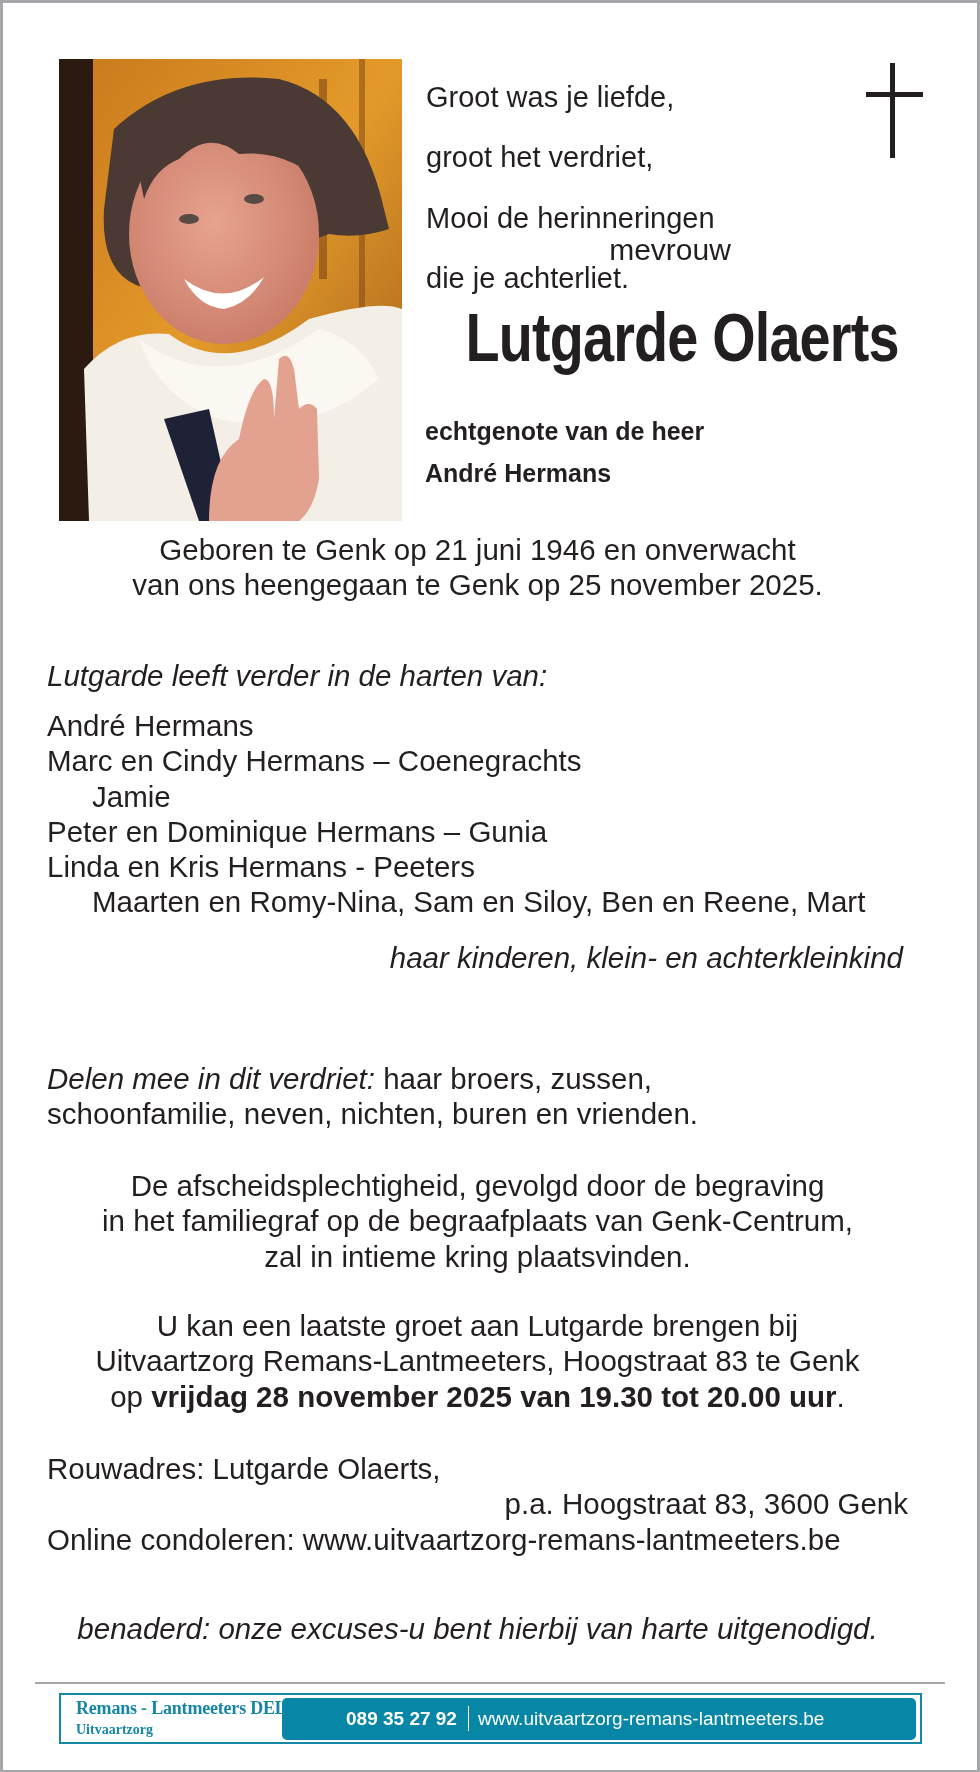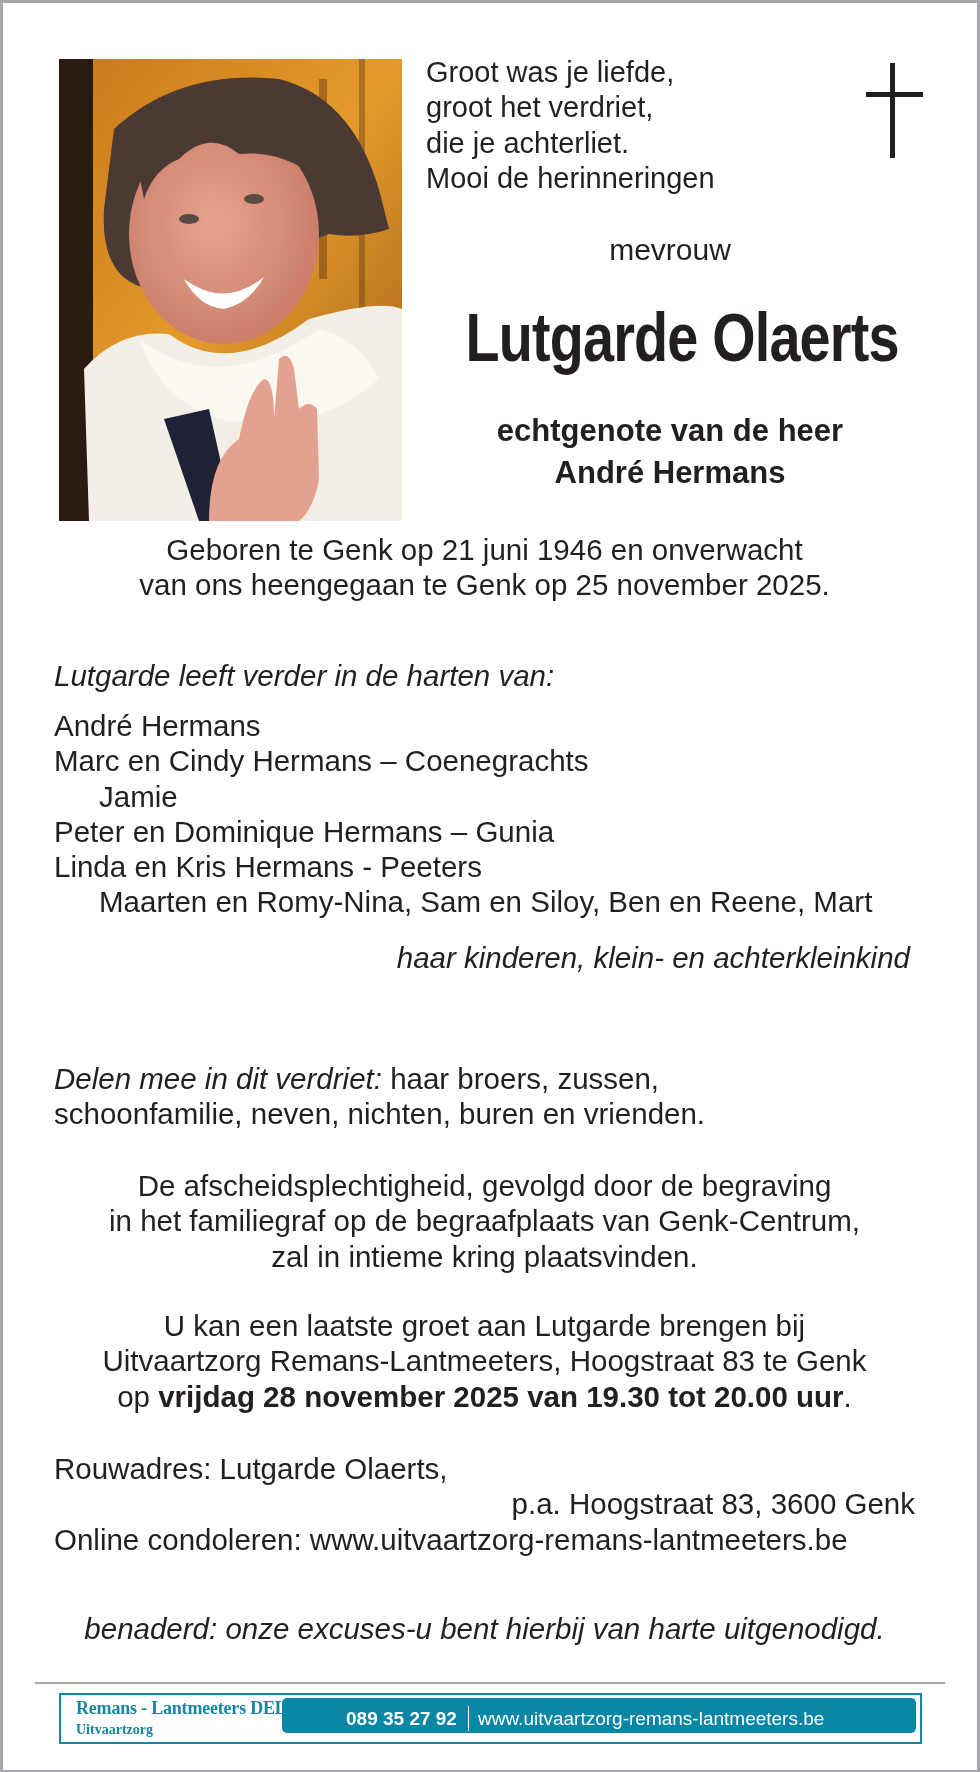--- a/index.html
+++ b/index.html
@@ -4,45 +4,45 @@
 <style>
   html, body { margin: 0; padding: 0; background: #ffffff; }
   body { width: 980px; height: 1772px; position: relative; overflow: hidden;
          font-family: "Liberation Sans", "DejaVu Sans", sans-serif; color: #231f20; }
   .frame { position: absolute; left: 0; top: 0; width: 974px; height: 1767px;
            border: 3px solid #a6a7aa; border-right-width: 4px; background: #fff; }
   .abs { position: absolute; white-space: nowrap; }
   .photo { position: absolute; left: 59px; top: 59px; width: 343px; height: 462px; overflow: hidden; }
   .photo svg { display: block; width: 100%; height: 100%; }
   .poem { position: absolute; left: 426px; top: 55px; font-size: 29px; line-height: 35.3px; }
-  .poem div { white-space: nowrap; }
+  .poem div { white-space: nowrap; margin-top: 25px; }
   .cross { position: absolute; left: 866px; top: 63px; width: 57px; height: 95px; }
   .cross .v { position: absolute; left: 24px; top: 0; width: 5px; height: 95px; background: #231f20; }
   .cross .h { position: absolute; left: 0; top: 29px; width: 57px; height: 5px; background: #231f20; }
   .mevrouw { left: 425px; width: 490px; text-align: center; top: 233px; font-size: 30px; }
   .name { left: 420px; width: 520px; text-align: center; top: 298px; font-size: 68px; font-weight: bold;
           letter-spacing: -1px; transform: scaleX(0.82); transform-origin: 253px 0; }
-  .spouse { left: 425px; width: 490px; text-align: center; top: 410px; font-size: 31px; font-weight: bold;
+  .spouse { left: 425px; width: 490px; text-align: left; top: 410px; font-size: 25px; font-weight: bold;
             line-height: 42px; }
   .spouse div { white-space: nowrap; }
-  .block { position: absolute; left: 54px; width: 861px; font-size: 29.5px; line-height: 35.3px; }
+  .block { position: absolute; left: 47px; width: 861px; font-size: 29.5px; line-height: 35.3px; }
   .block .line { white-space: nowrap; height: 35.3px; }
   .center { text-align: center; }
   .right { text-align: right; }
   .ital { font-style: italic; margin-top: 20px; }
   .indent { padding-left: 45px; }
   .b { font-weight: bold; }
   .sep { position: absolute; left: 35px; top: 1682px; width: 910px; height: 2px; background: #a6a7aa; }
   .footer { position: absolute; left: 59px; top: 1693px; width: 859px; height: 47px;
             border: 2px solid #1586a4; background: #fff; }
   .logo-main { position: absolute; left: 15px; top: 3px; font-family: "Liberation Serif", "DejaVu Serif", serif;
                font-weight: bold; font-size: 18px; color: #1586a4; white-space: nowrap; letter-spacing: -0.2px; }
   .logo-sub { position: absolute; left: 15px; top: 27px; font-family: "Liberation Serif", "DejaVu Serif", serif;
               font-weight: bold; font-size: 14px; color: #1586a4; white-space: nowrap; }
-  .pill { position: absolute; left: 221px; top: 3px; width: 634px; height: 35px; background: #0786a5;
+  .pill { position: absolute; left: 221px; top: 3px; width: 634px; height: 42px; background: #0786a5;
           border-radius: 5px; color: #fff; font-size: 19px; line-height: 41px; white-space: nowrap; }
   .pill .phone { position: absolute; left: 64px; font-weight: bold; }
   .pill .pipe { position: absolute; left: 186px; top: 8px; width: 1px; height: 25px; background: #ffffff; }
   .pill .url { position: absolute; left: 196px; }
 </style>
 </head>
 <body>
 
 <div class="frame"></div>
 
@@ -72,22 +72,22 @@
     <path d="M30 462 L25 310 Q60 270 110 275 Q170 320 250 260 Q320 240 343 250 L343 462 Z" fill="#f3efe6"></path>
     <path d="M80 280 Q160 340 260 270 Q300 280 320 320 Q250 380 160 360 Q100 340 80 280 Z" fill="#fbf8f1"></path>
     <path d="M105 360 L140 462 L175 462 L150 350 Z" fill="#1f2236"></path>
     <path d="M150 462 Q150 400 180 380 Q190 330 205 320 Q215 320 215 360 L220 300 Q230 290 235 310 L240 350 Q250 340 258 350 L260 420 Q255 450 240 462 Z" fill="#e3a190"></path>
   </svg>
 </div>
 
 <div class="poem">
   <div>Groot was je liefde,</div>
   <div>groot het verdriet,</div>
+  <div>Mooi de herinneringen</div>
   <div>die je achterliet.</div>
-  <div>Mooi de herinneringen</div>
 </div>
 
 <div class="cross">
   <div class="v"></div>
     <div class="h"></div>
 </div>
 
 <div class="abs mevrouw">mevrouw</div>
 <div class="abs name">Lutgarde Olaerts</div>
 <div class="abs spouse">

